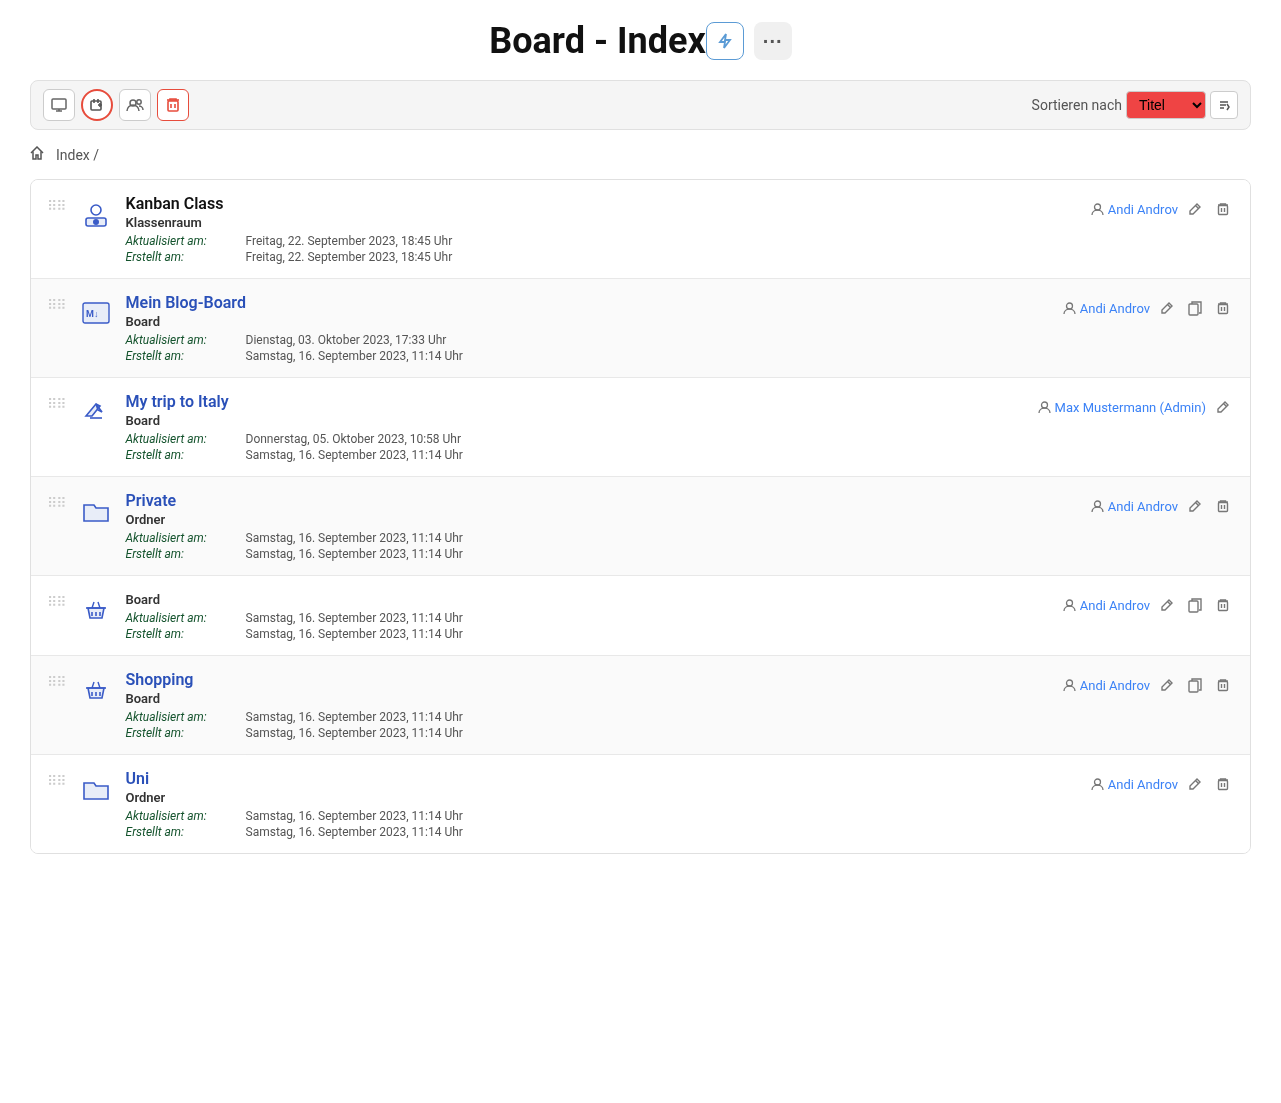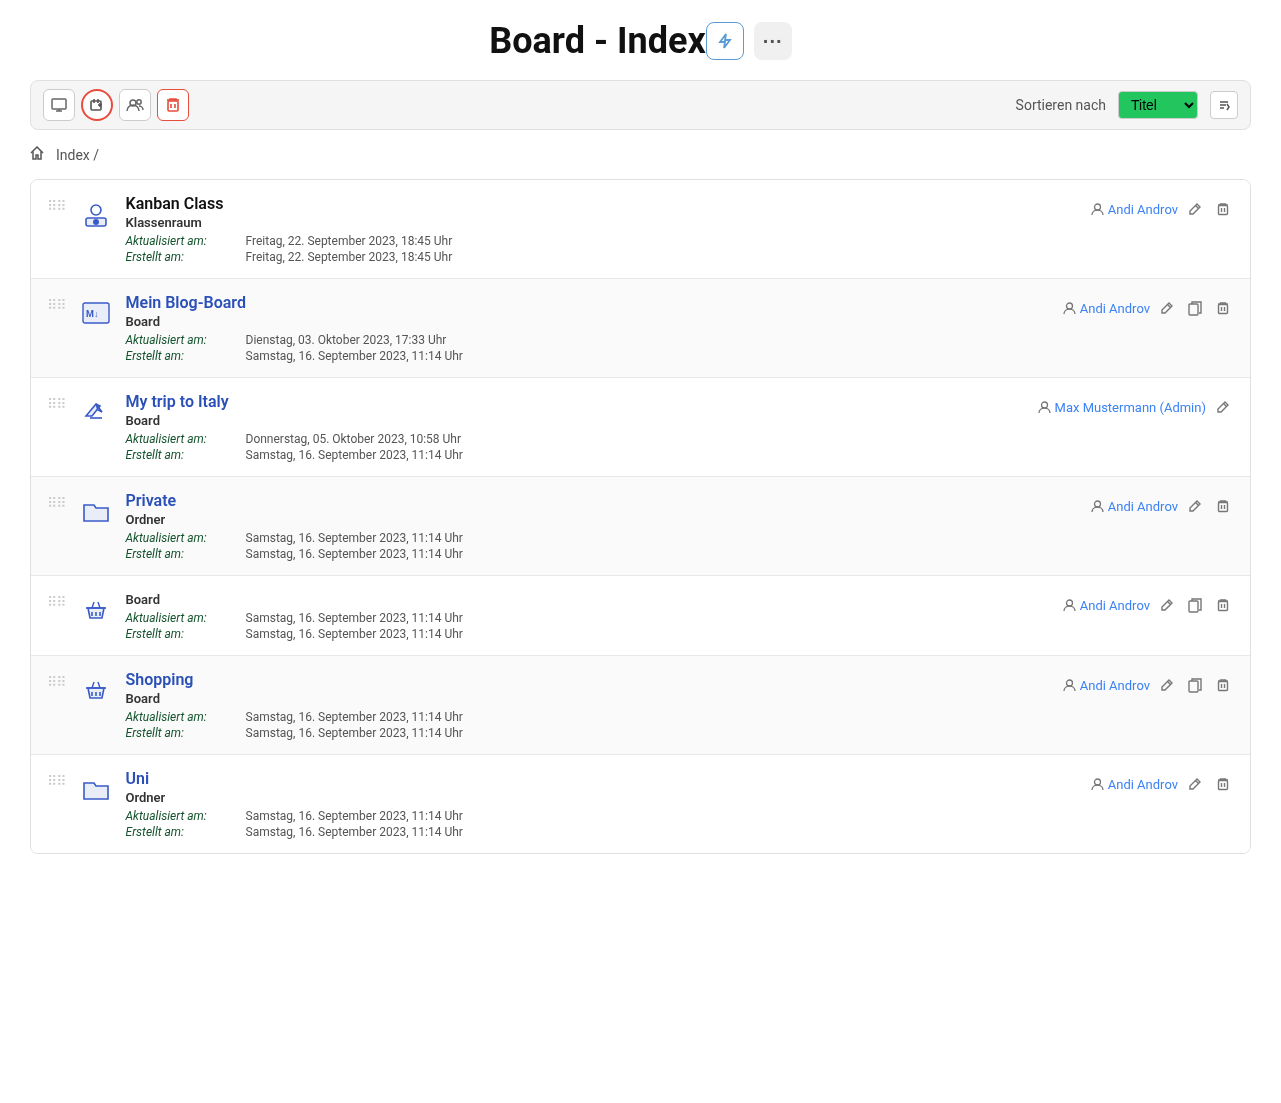--- a/index.html
+++ b/index.html
@@ -94,30 +94,30 @@
       border-radius: 50%;
       background: #fff;
     }
     .toolbar-btn.delete {
       border-color: #e74c3c;
       color: #e74c3c;
     }
     .toolbar-right {
       display: flex;
       align-items: center;
-      gap: 12px;
+      gap: 4px;
       font-size: 14px;
       color: #555;
     }
     .sort-select {
       border: 1px solid #ccc;
       border-radius: 4px;
       padding: 4px 8px;
       font-size: 14px;
-      background: #22c55e;
+      background: #ef4444;
       cursor: pointer;
     }
     .sort-direction-btn {
       width: 28px;
       height: 28px;
       border: 1px solid #ccc;
       border-radius: 4px;
       display: flex;
       align-items: center;
       justify-content: center;

